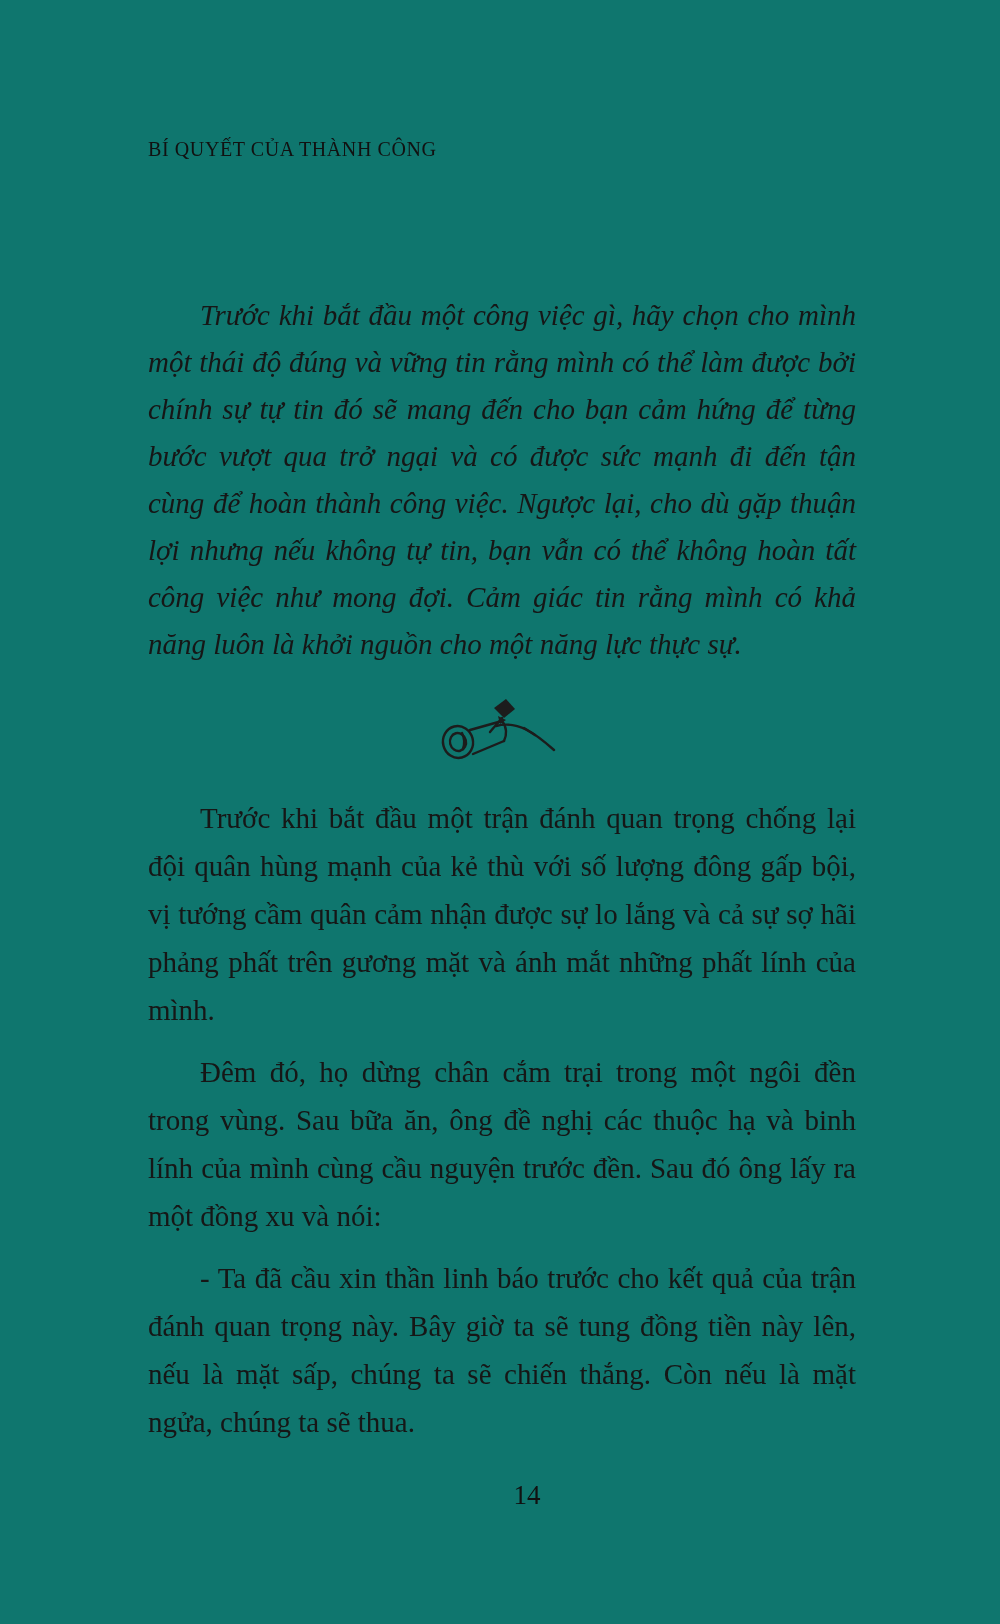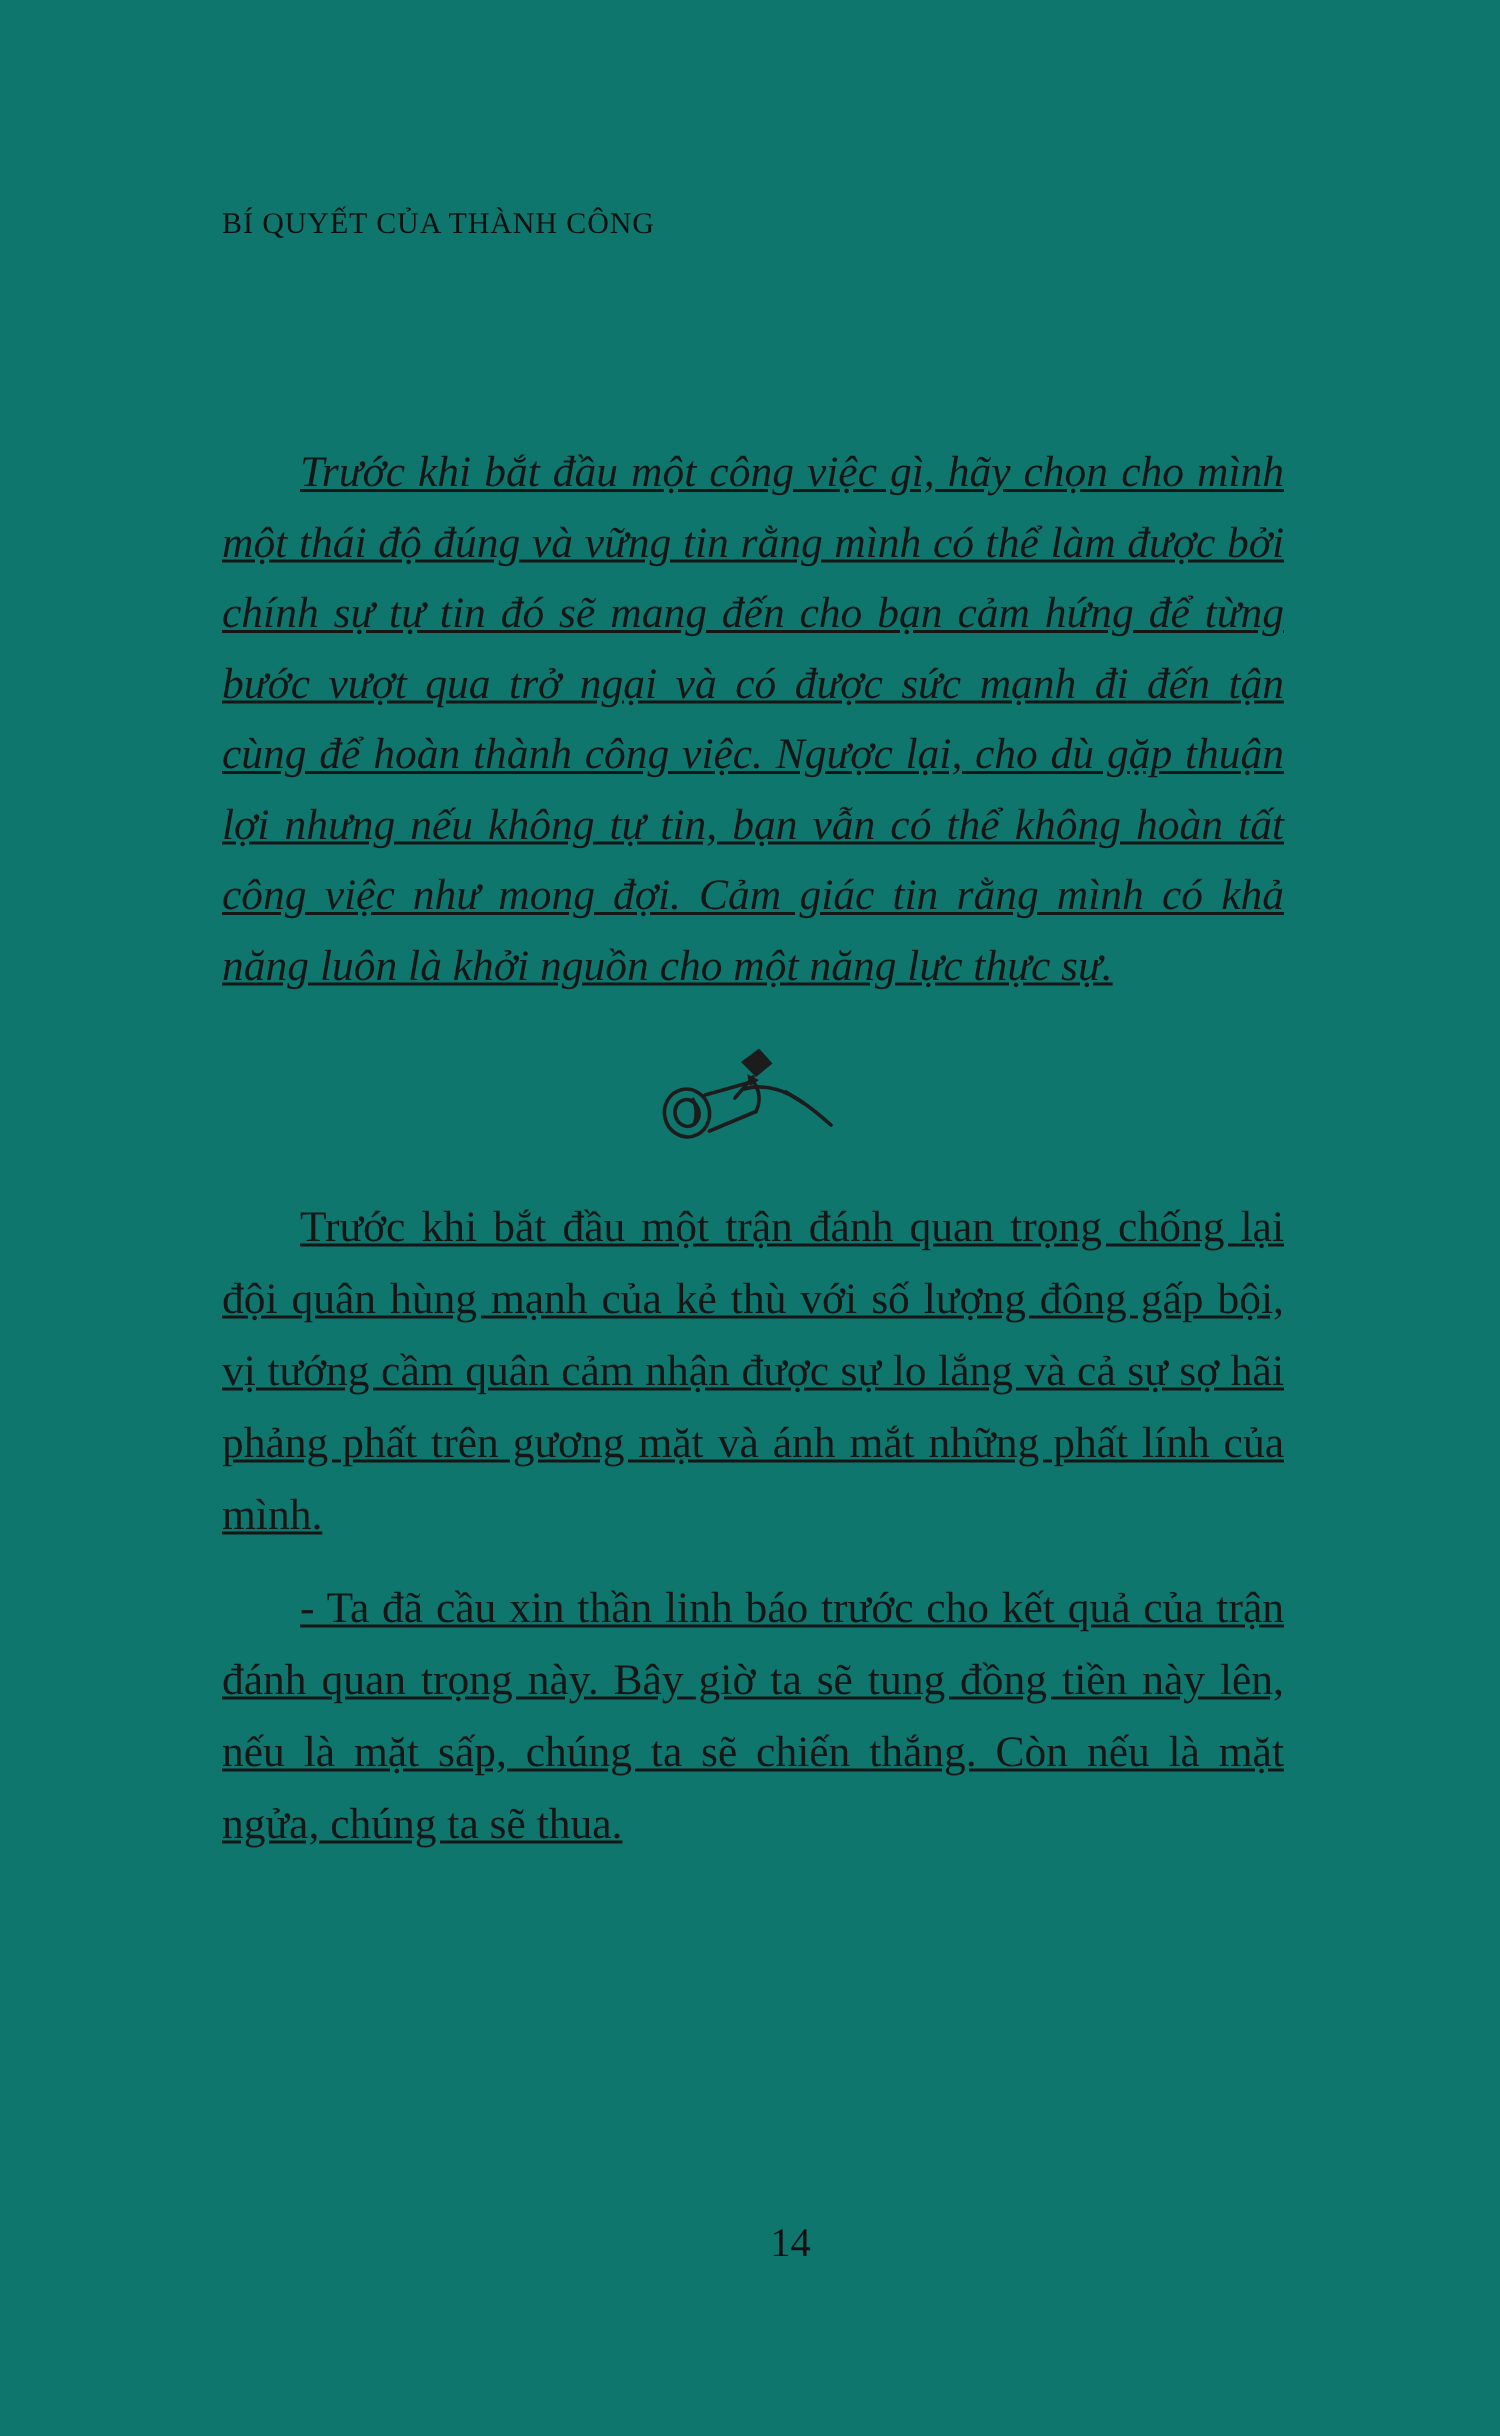--- a/index.html
+++ b/index.html
@@ -24,21 +24,20 @@
     font-size: 20px;
     letter-spacing: 0.6px;
     font-weight: 500;
     color: #111;
   }
   .content {
     position: absolute;
     top: 292px;
     left: 148px;
     width: 708px;
-    text-decoration: underline;
   }
   .quote {
     font-style: italic;
     font-size: 29px;
     line-height: 47px;
     text-align: justify;
     text-indent: 52px;
     margin: 0 0 26px 0;
   }
   .ornament-wrap {
@@ -93,20 +92,21 @@
           <path d="M70 24 C66 29 62 33 58 38"></path>
         </g>
 
         <path d="M62 14 l12 -9 l9 10 l-11 9 z" fill="#1c1c1c"></path>
         <path d="M66 22 l8 4 l-6 4 z" fill="#1c1c1c"></path>
       </svg>
     </div>
 
     <p class="body-para">Trước khi bắt đầu một trận đánh quan trọng chống lại đội quân hùng mạnh của kẻ thù với số lượng đông gấp bội, vị tướng cầm quân cảm nhận được sự lo lắng và cả sự sợ hãi phảng phất trên gương mặt và ánh mắt những phất lính của mình.</p>
 
+    <p class="body-para">Đêm đó, họ dừng chân cắm trại trong một ngôi đền trong vùng. Sau bữa ăn, ông đề nghị các thuộc hạ và binh lính của mình cùng cầu nguyện trước đền. Sau đó ông lấy ra một đồng xu và nói:</p>
 
     <p class="body-para">- Ta đã cầu xin thần linh báo trước cho kết quả của trận đánh quan trọng này. Bây giờ ta sẽ tung đồng tiền này lên, nếu là mặt sấp, chúng ta sẽ chiến thắng. Còn nếu là mặt ngửa, chúng ta sẽ thua.</p>
 
   </div>
 
   <div class="page-number">14</div>
 
 </div>
 
 </body></html>

